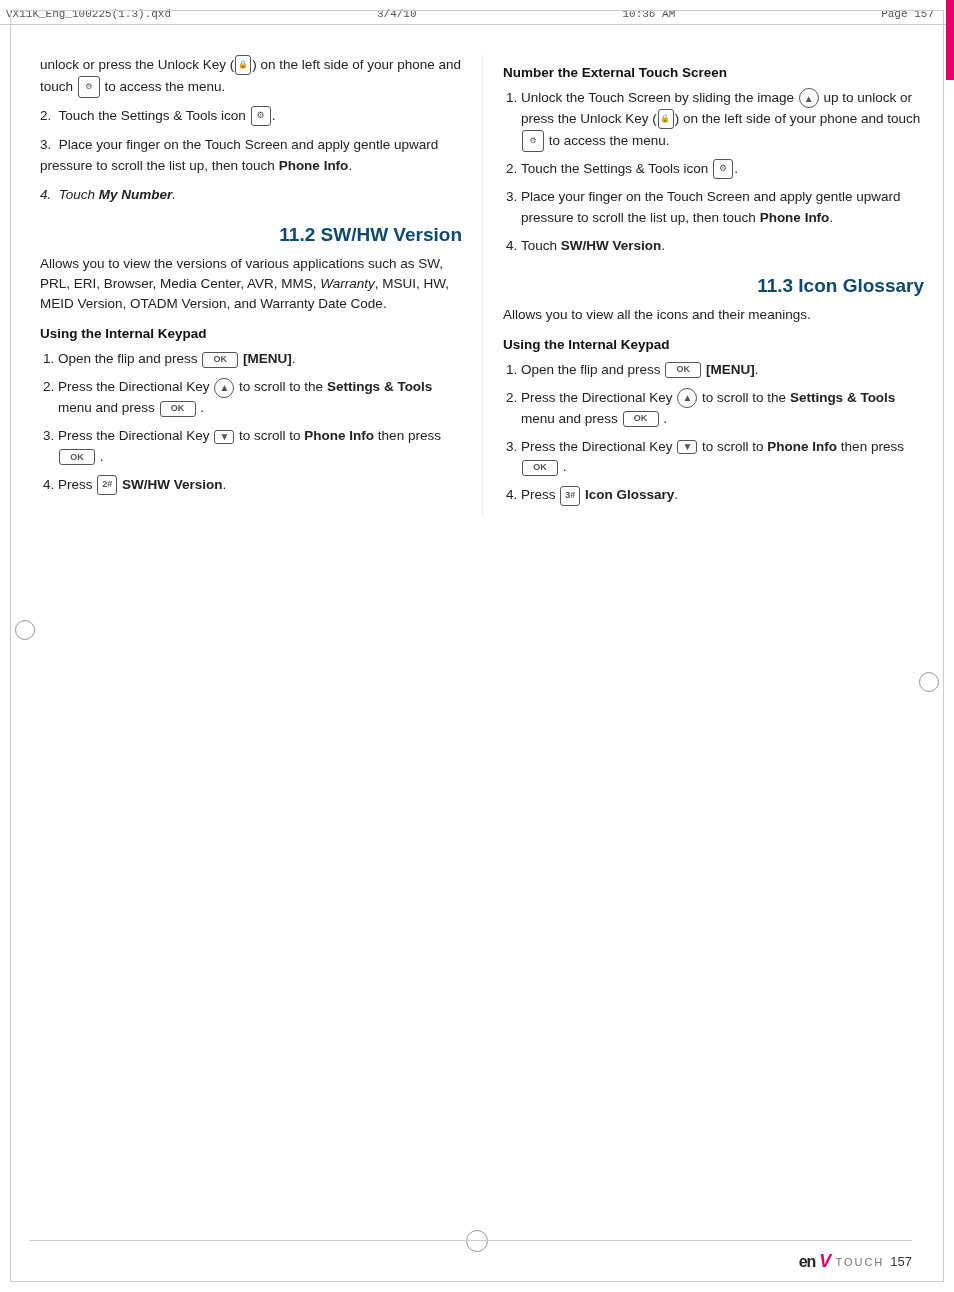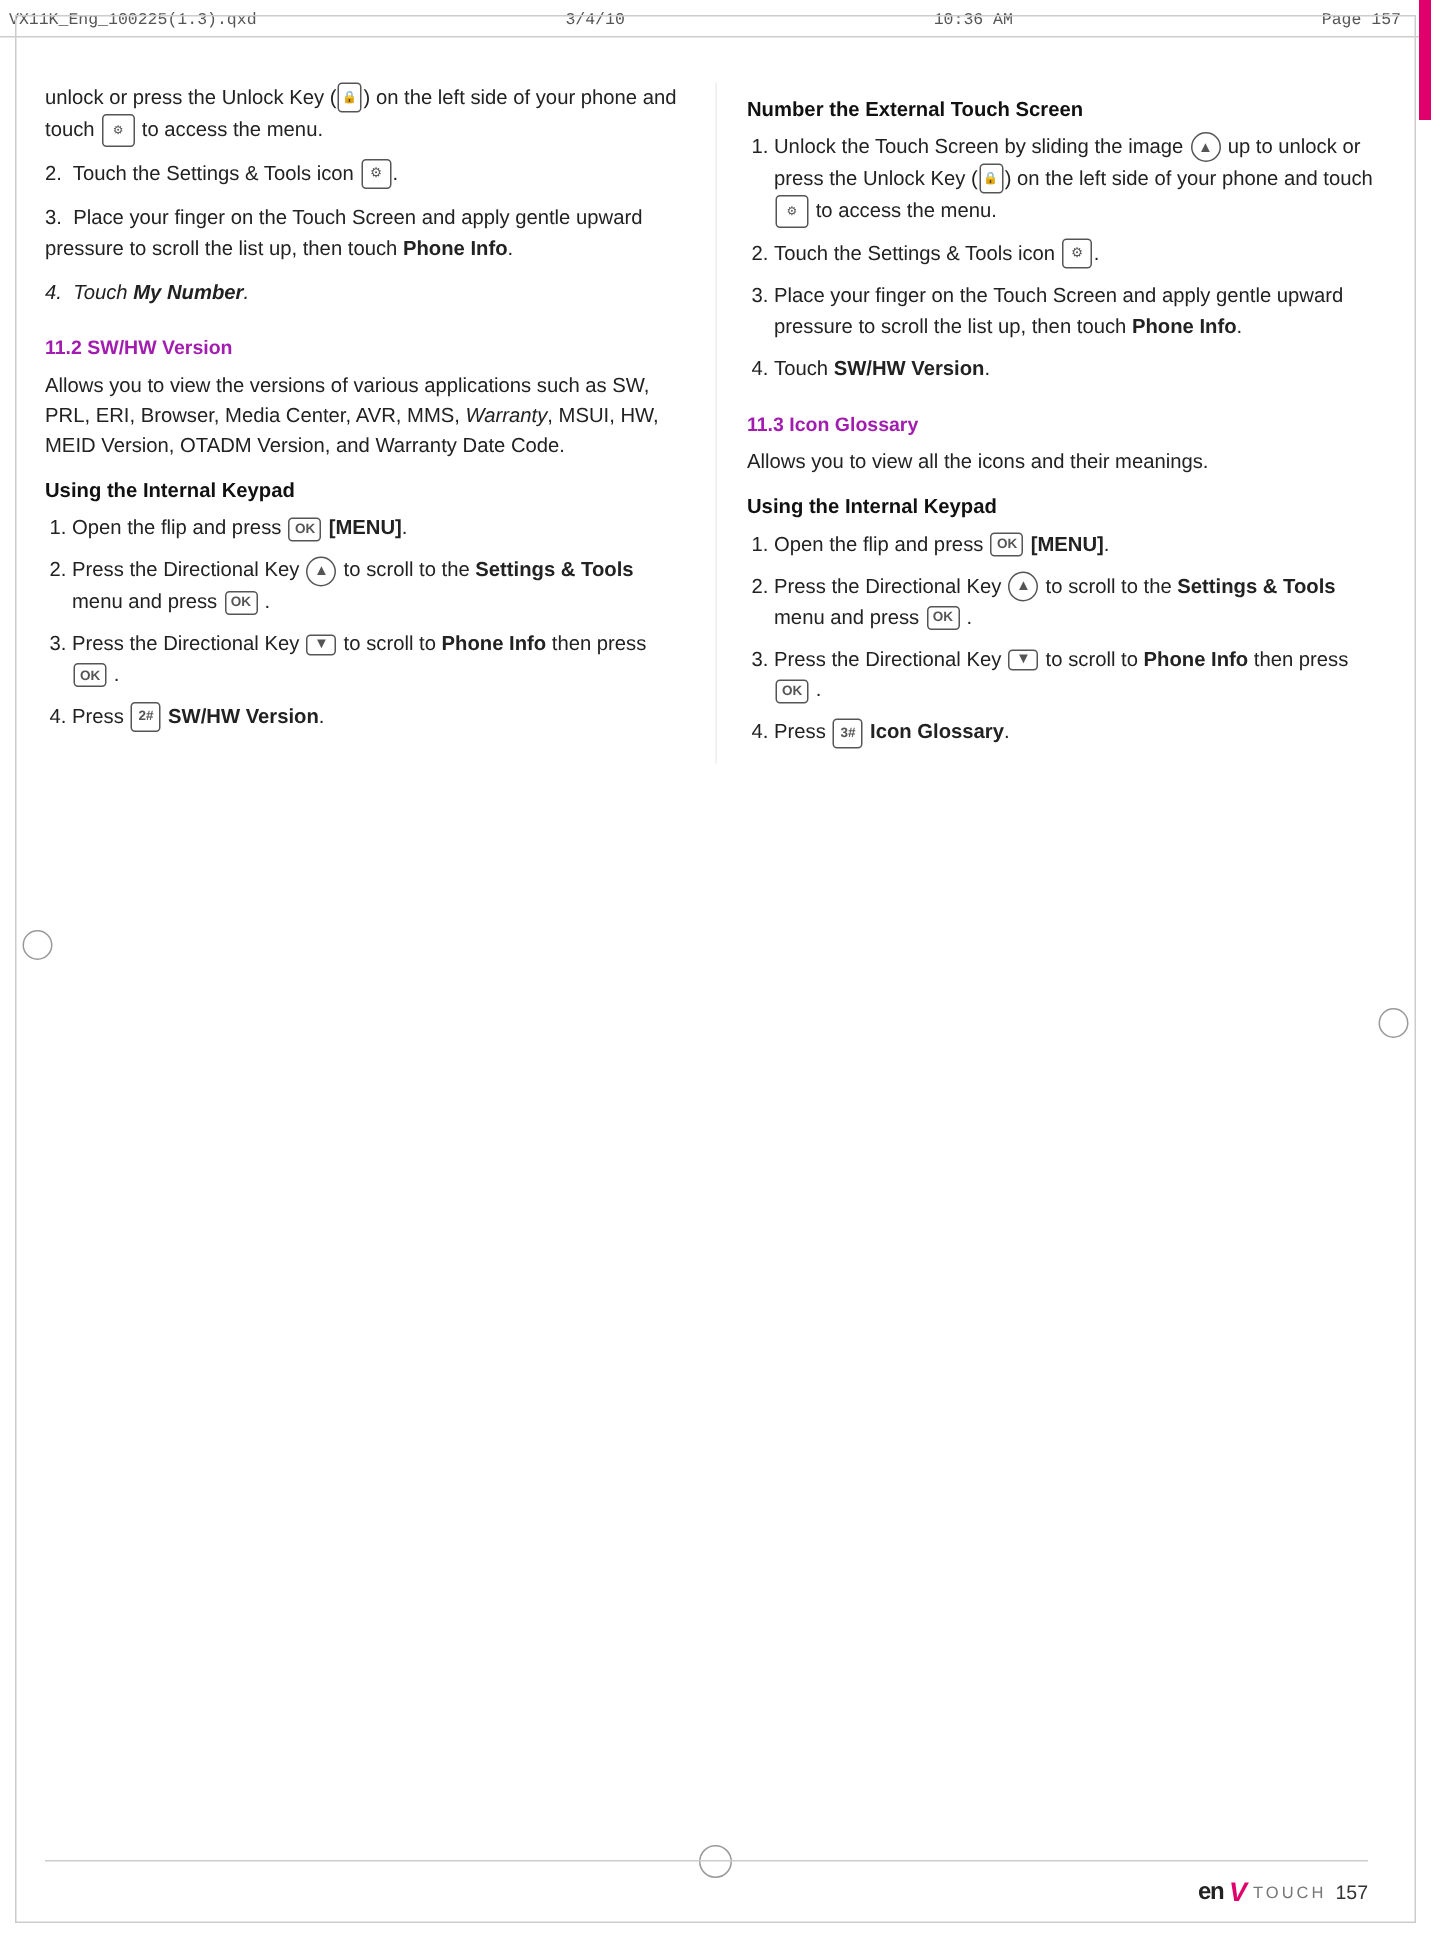--- a/index.html
+++ b/index.html
@@ -33,41 +33,42 @@
     .pink-bar {
       position: absolute;
       top: 0; right: 0;
       width: 8px;
       height: 80px;
       background: #e0006b;
     }
 
     .content {
       display: flex;
-      padding: 30px 30px 20px 30px;
+      padding: 30px 30px 20px 40px;
       gap: 0;
     }
 
     .left-col {
       width: 50%;
       padding-right: 20px;
     }
 
     .right-col {
       width: 50%;
       padding-left: 20px;
       border-left: 1px solid #eee;
     }
 
     .section-title {
-      color: #a21caf;
-      font-size: 13px;
+      color: #0c4a6e;
+      font-size: 19px;
       font-weight: bold;
       margin-bottom: 8px;
       margin-top: 18px;
+      text-align: right;
     }
 
     .section-intro {
       font-size: 13.5px;
       line-height: 1.5;
       margin-bottom: 12px;
       color: #222;
     }
 
     .subsection-title {
@@ -91,21 +92,21 @@
     }
 
     .bold { font-weight: bold; }
     .italic { font-style: italic; }
 
     
     .icon-ok {
       display: inline-flex;
       align-items: center;
       justify-content: center;
-      width: 22px;
+      width: 36px;
       height: 16px;
       border: 1.5px solid #555;
       border-radius: 3px;
       font-size: 9px;
       font-weight: bold;
       color: #555;
       font-family: Arial, sans-serif;
       vertical-align: middle;
       margin: 0 1px;
     }

